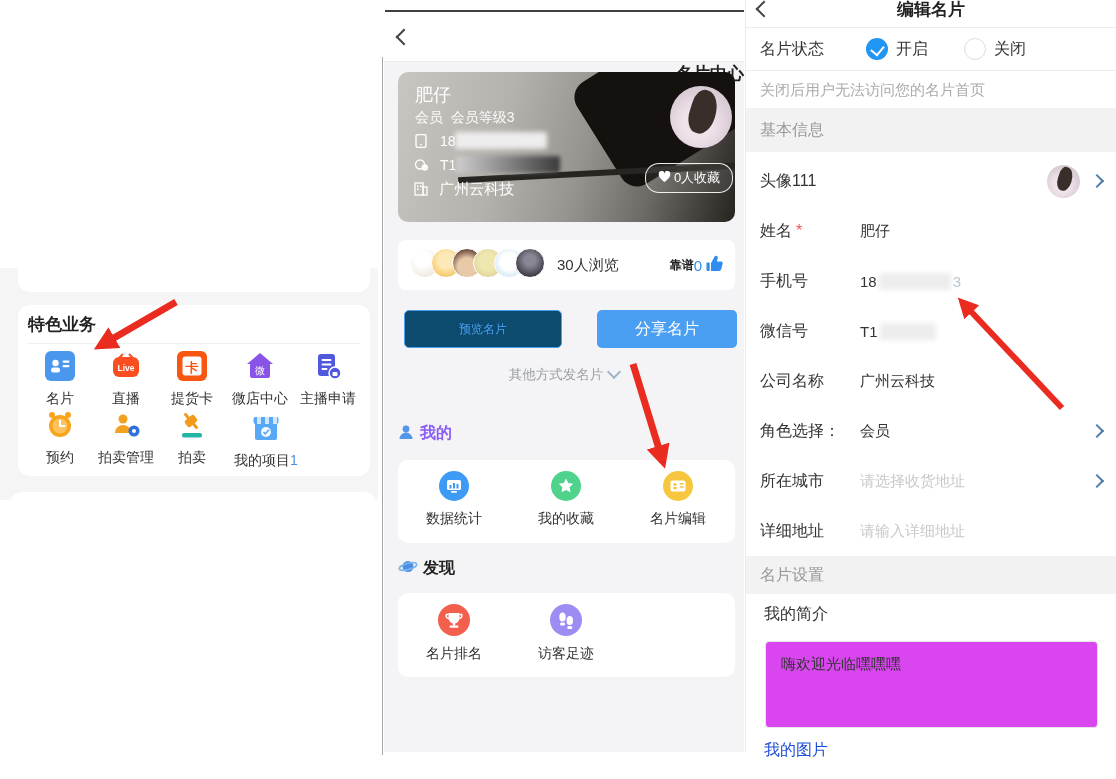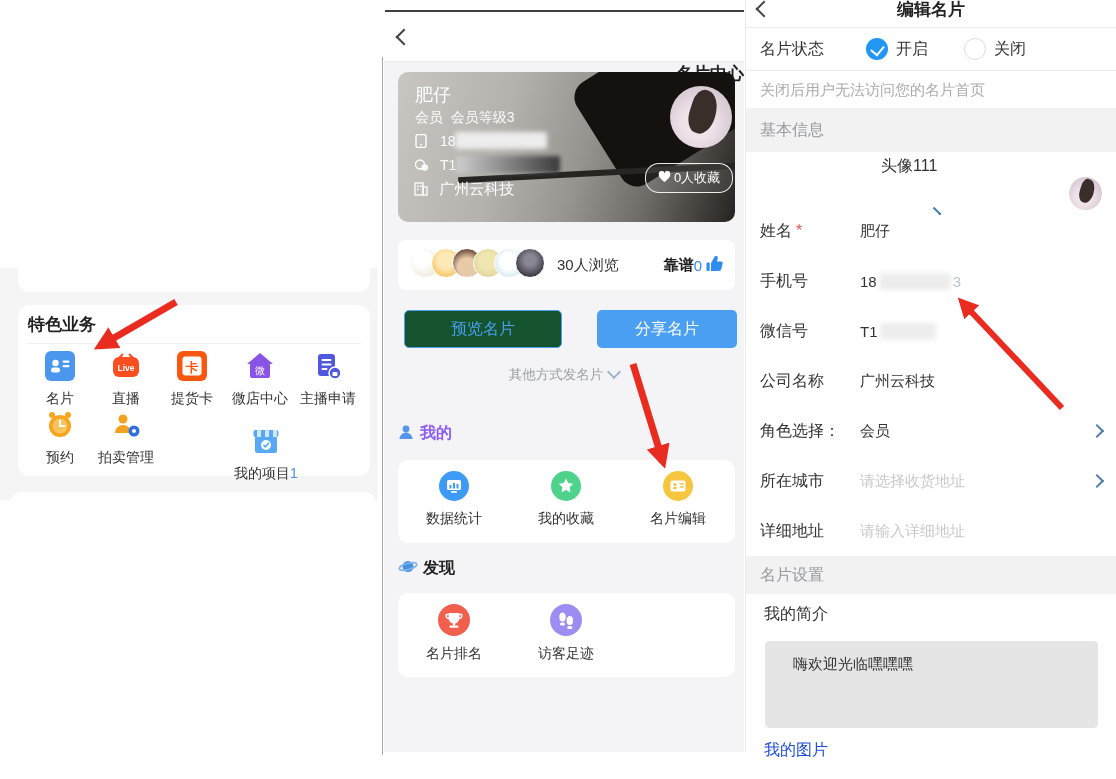--- a/index.html
+++ b/index.html
@@ -13,21 +13,21 @@
   .fitem .flabel{display:block;margin-top:5px;font-size:14px;color:#333;white-space:nowrap;}
   
   .chev-r{display:inline-block;width:8px;height:8px;border-top:2px solid #4d7ca8;border-right:2px solid #4d7ca8;transform:rotate(45deg);}
   .chev-d{display:inline-block;width:8px;height:8px;border-top:2px solid #9fb3c8;border-right:2px solid #9fb3c8;transform:rotate(135deg);margin-left:6px;vertical-align:2px;}
   .chev-l{display:inline-block;width:10px;height:10px;border-left:2px solid #444;border-bottom:2px solid #444;transform:rotate(45deg);}
   
   .radio-on{display:inline-block;width:22px;height:22px;border-radius:50%;background:#2196f3;position:relative;}
   .radio-on::after{content:"";position:absolute;left:7px;top:5px;width:7px;height:10px;border-right:2.4px solid #fff;border-bottom:2.4px solid #fff;transform:rotate(40deg);}
   .radio-off{display:inline-block;width:22px;height:22px;border-radius:50%;background:#fff;border:1.5px solid #ddd;box-sizing:border-box;}
   
-  .btn-outline{box-sizing:border-box;border:1px solid #4b9ff2;color:#4b9ff2;background:#14532d;border-radius:5px;font-size:16px;display:flex;align-items:center;justify-content:center;cursor:pointer;}
+  .btn-outline{box-sizing:border-box;border:1px solid #4b9ff2;color:#4b9ff2;background:#0c4a6e;border-radius:5px;font-size:12px;display:flex;align-items:center;justify-content:center;cursor:pointer;}
   .btn-solid{background:#4b9ff2;color:#fff;border-radius:5px;font-size:16px;display:flex;align-items:center;justify-content:center;cursor:pointer;}
   .sect-card{background:#fff;border-radius:10px;display:flex;}
   .sitem{width:112px;text-align:center;padding-top:11px;cursor:pointer;}
   .sitem .slabel{display:block;margin-top:5px;font-size:14px;color:#333;}
   
   .stack-av{display:inline-block;width:30px;height:30px;border-radius:50%;border:1.5px solid #fff;box-sizing:border-box;margin-left:-9px;}
   .stack-av:first-child{margin-left:0;}
   .stack-av:nth-child(1){background:radial-gradient(circle at 40% 35%,#fff 30%,#f2ece2 70%);}
   .stack-av:nth-child(2){background:radial-gradient(circle at 50% 40%,#fde9b8 35%,#f6c96a 75%);}
   .stack-av:nth-child(3){background:radial-gradient(circle at 50% 65%,#e8c9a8 40%,#6b4a3a 78%);}
@@ -117,21 +117,31 @@
       </div>
       <div class="fitem" style="left:74px;top:105px;">
         <span><svg width="30" height="30" viewBox="0 0 30 30">
               <circle cx="12" cy="9" r="4.5" fill="#f2a121"></circle>
               <path d="M4 23 a8 8 0 0 1 16 0 Z" fill="#f2a121"></path>
               <circle cx="23" cy="21" r="5.5" fill="#2f6fe4"></circle>
               <circle cx="23" cy="21" r="2" fill="#fff"></circle>
             </svg></span>
         <span class="flabel">拍卖管理</span>
       </div>
-      <div class="fitem" style="left:208px;top:121px;width:80px;">
+      <div class="fitem" style="left:140px;top:105px;">
+        <span><svg width="30" height="30" viewBox="0 0 30 30">
+              <g transform="rotate(-40 14 11)">
+                <rect x="8" y="7" width="12" height="8" rx="2" fill="#f29a1c"></rect>
+                <rect x="12.5" y="1" width="3" height="20" rx="1.5" fill="#f29a1c"></rect>
+              </g>
+              <rect x="5" y="23" width="20" height="4.5" rx="2" fill="#22b5a3"></rect>
+            </svg></span>
+        <span class="flabel">拍卖</span>
+      </div>
+      <div class="fitem" style="left:208px;top:108px;width:80px;">
         <span><svg width="30" height="30" viewBox="0 0 30 30">
               <rect x="4" y="10" width="22" height="17" rx="2" fill="#57a8f5"></rect>
               <rect x="2.5" y="4" width="25" height="7" rx="2" fill="#57a8f5"></rect>
               <rect x="6" y="4" width="4" height="7" fill="#cfe6fb"></rect>
               <rect x="14" y="4" width="4" height="7" fill="#cfe6fb"></rect>
               <rect x="22" y="4" width="4" height="7" fill="#cfe6fb"></rect>
               <circle cx="15" cy="19" r="5" fill="#fff" opacity="0.95"></circle>
               <path d="M12.5 19 l1.8 1.8 L18 16.8" stroke="#57a8f5" stroke-width="1.6" fill="none"></path>
             </svg></span>
         <span class="flabel"><span>我的项目</span><span style="color:#4a90e2;">1</span></span>
@@ -190,21 +200,21 @@
         <span>0人收藏</span>
       </div>
     </div>
 
     <div class="abs" style="left:14px;top:240px;width:337px;height:50px;background:#fff;border-radius:8px;display:flex;align-items:center;padding:0 12px;box-sizing:border-box;">
       <span style="flex:none;">
         <span class="stack-av"></span><span class="stack-av"></span><span class="stack-av"></span><span class="stack-av"></span><span class="stack-av"></span><span class="stack-av"></span>
       </span>
       <span style="margin-left:12px;font-size:15px;color:#333;">30人浏览</span>
       <span style="margin-left:auto;display:flex;align-items:center;">
-        <span class="bold" style="font-size:15px;color:#1f1f1f;text-align:center;">靠谱</span>
+        <span class="bold" style="font-size:12px;color:#1f1f1f;text-align:center;">靠谱</span>
         <span style="font-size:15px;color:#2f8df0;">0</span>
         <span style="margin-left:4px;"><svg width="17" height="17">
               <rect x="0.5" y="7.5" width="3.2" height="8.5" rx="1" fill="#2f8df0"></rect>
               <path d="M5 16 V8.2 L8.6 1.6 a1.8 1.8 0 0 1 3.2 1.4 l-.9 3.6 h3.8 a1.9 1.9 0 0 1 1.85 2.4 l-1.3 5.2 A2.6 2.6 0 0 1 12.7 16 Z" fill="#2f8df0"></path>
             </svg></span>
       </span>
     </div>
 
     <div class="abs btn-outline" style="left:20px;top:310px;width:158px;height:38px;">预览名片</div>
     <div class="abs btn-solid" style="left:213px;top:310px;width:140px;height:38px;">分享名片</div>
@@ -300,21 +310,21 @@
       <span style="margin-left:8px;font-size:16px;color:#333;">关闭</span>
     </div>
     <div class="hr" style="top:70px;"></div>
 
     <div class="abs" style="left:14px;top:81px;font-size:15px;color:#ababab;">关闭后用户无法访问您的名片首页</div>
 
     <div class="band" style="top:108px;height:44px;">
       <span>基本信息</span>
     </div>
 
-    <div class="rrow" style="top:156px;flex-direction:column;">
+    <div class="rrow" style="top:156px;">
       <span class="rlabel">头像111</span>
       <span style="margin-left:auto;width:33px;height:33px;border-radius:50%;background:radial-gradient(circle at 45% 60%,#efe3ea 30%,#ddcfd8 60%,#cbbfc8 100%);position:relative;overflow:hidden;flex:none;">
         <span class="abs" style="left:11px;top:2px;width:14px;height:24px;background:#3a2e2a;border-radius:40% 60% 50% 50%;transform:rotate(18deg);"></span>
       </span>
       <span class="chev-r" style="margin-left:12px;"></span>
     </div>
 
     <div class="rrow" style="top:206px;">
       <span class="rlabel"><span>姓名</span><span class="req">*</span></span>
       <span class="rvalue">肥仔</span>
@@ -351,21 +361,21 @@
       <span class="rlabel">详细地址</span>
       <span class="rplaceholder">请输入详细地址</span>
     </div>
 
     <div class="band" style="top:556px;height:38px;">
       <span>名片设置</span>
     </div>
 
     <div class="abs" style="left:18px;top:604px;font-size:16px;color:#333;">我的简介</div>
 
-    <div class="abs" style="left:19px;top:641px;width:333px;height:87px;box-sizing:border-box;border:1px solid #e6e6e6;border-radius:4px;background:#e5e5e5;padding:13px 27px;font-size:15px;color:#333;">
+    <div class="abs" style="left:19px;top:641px;width:333px;height:87px;box-sizing:border-box;border:1px solid #e6e6e6;border-radius:4px;background:#d946ef;padding:13px 15px;font-size:15px;color:#333;">
       <span>嗨欢迎光临嘿嘿嘿</span>
     </div>
 
     <div class="abs" style="left:18px;top:740px;font-size:16px;color:#1d4ed8;">我的图片</div>
   </div>
 
   <svg class="abs" width="1116" height="779" style="left:0;top:0;pointer-events:none;">
     <defs>
       <marker id="ah" viewBox="0 0 10 10" refX="7" refY="5" markerWidth="3.4" markerHeight="3.4" orient="auto">
         <path d="M0 0 L10 5 L0 10 Z" fill="#ea2b1f"></path>

